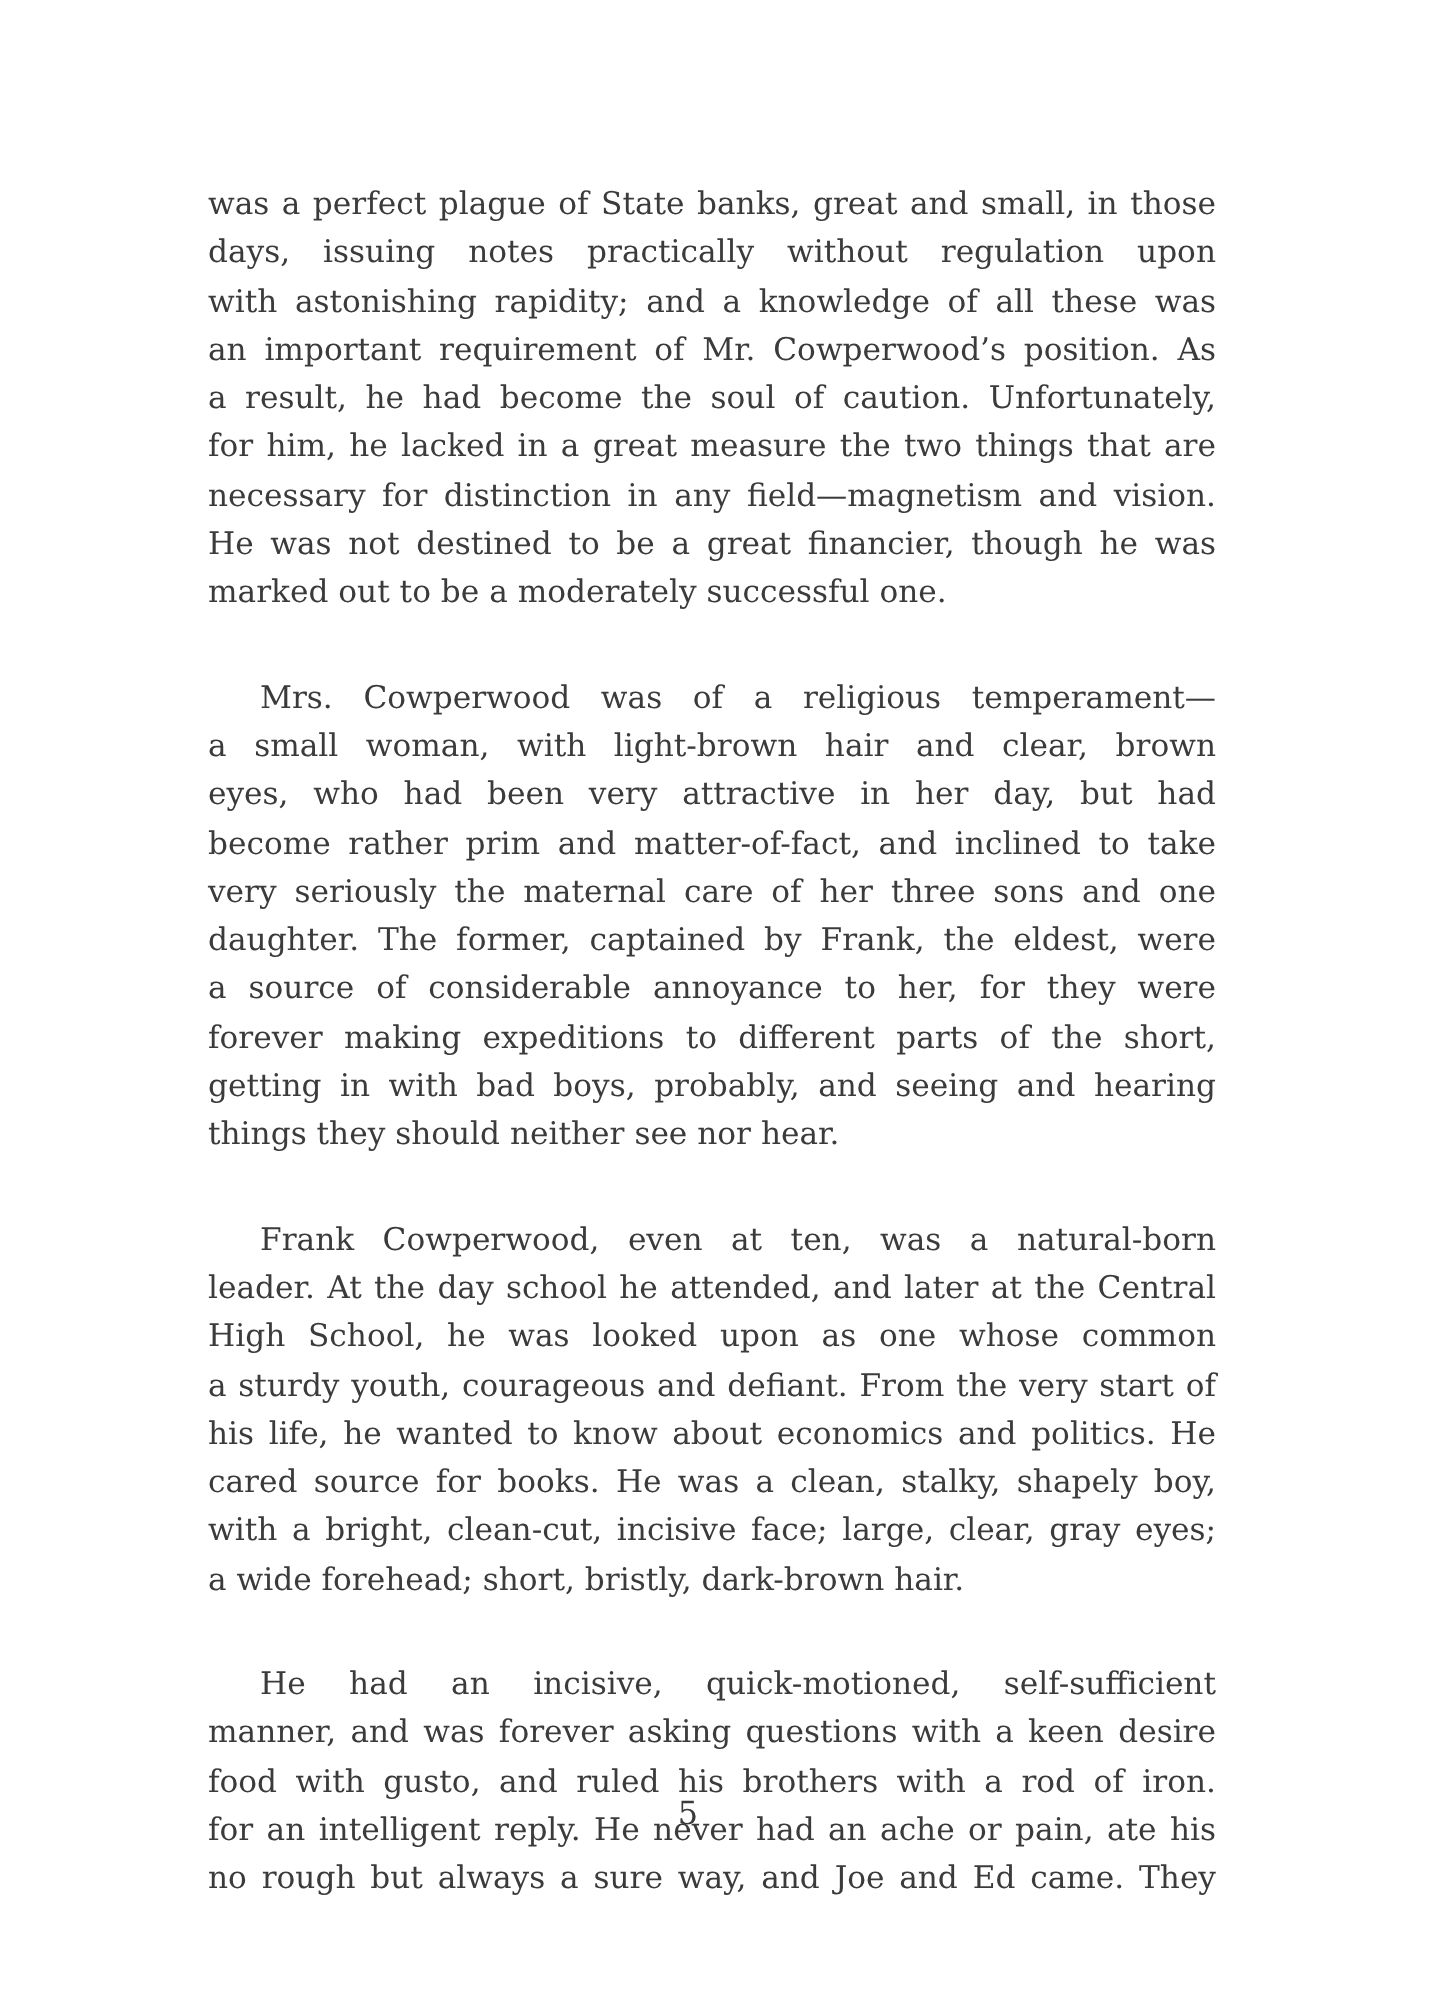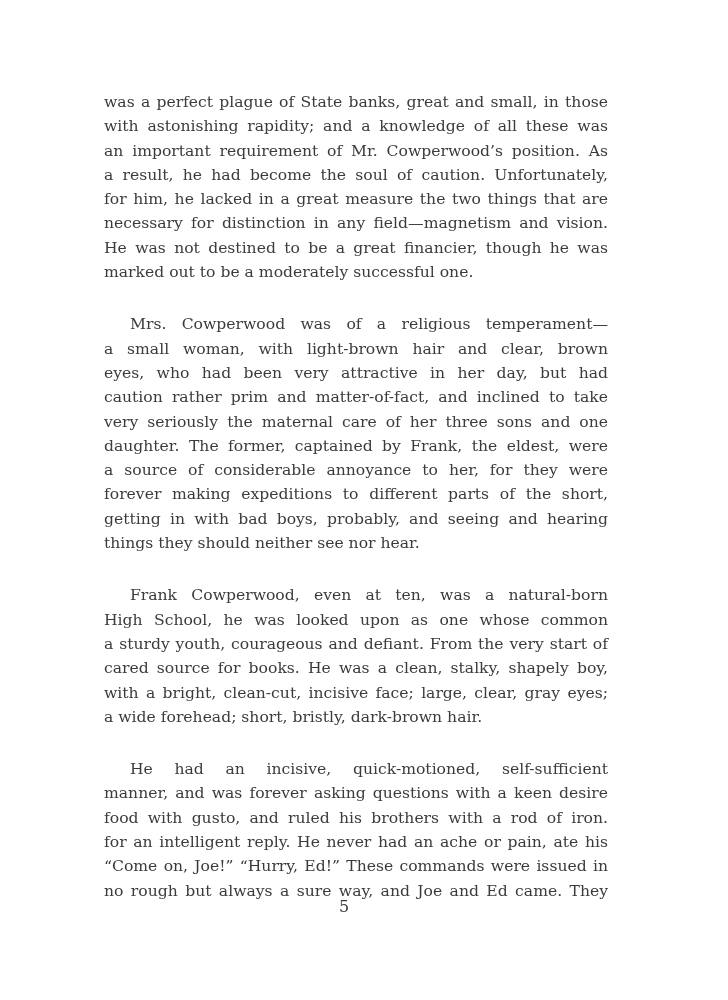--- a/index.html
+++ b/index.html
@@ -55,51 +55,53 @@
       color: #3b3b3b;
     }
   </style>
 </head>
 <body>
 
 <div class="page">
   <div class="text-block" id="text-block">
       <div>
         <span class="line">was a perfect plague of State banks, great and small, in those</span>
+        <span class="line">days, issuing notes practically without regulation upon</span>
         <span class="line">with astonishing rapidity; and a knowledge of all these was</span>
         <span class="line">an important requirement of Mr. Cowperwood’s position. As</span>
         <span class="line">a result, he had become the soul of caution. Unfortunately,</span>
         <span class="line">for him, he lacked in a great measure the two things that are</span>
         <span class="line">necessary for distinction in any field—magnetism and vision.</span>
         <span class="line">He was not destined to be a great financier, though he was</span>
         <span class="line last">marked out to be a moderately successful one.</span>
       </div>
       <div>
         <span class="line indent">Mrs. Cowperwood was of a religious temperament—</span>
         <span class="line">a small woman, with light-brown hair and clear, brown</span>
         <span class="line">eyes, who had been very attractive in her day, but had</span>
-        <span class="line">caution rather prim and matter-of-fact, and inclined to take</span>
+        <span class="line">become rather prim and matter-of-fact, and inclined to take</span>
         <span class="line">very seriously the maternal care of her three sons and one</span>
         <span class="line">daughter. The former, captained by Frank, the eldest, were</span>
         <span class="line">a source of considerable annoyance to her, for they were</span>
         <span class="line">forever making expeditions to different parts of the short,</span>
         <span class="line">getting in with bad boys, probably, and seeing and hearing</span>
         <span class="line last">things they should neither see nor hear.</span>
       </div>
       <div>
         <span class="line indent">Frank Cowperwood, even at ten, was a natural-born</span>
+        <span class="line">leader. At the day school he attended, and later at the Central</span>
         <span class="line">High School, he was looked upon as one whose common</span>
         <span class="line">a sturdy youth, courageous and defiant. From the very start of</span>
+        <span class="line">his life, he wanted to know about economics and politics. He</span>
         <span class="line">cared source for books. He was a clean, stalky, shapely boy,</span>
         <span class="line">with a bright, clean-cut, incisive face; large, clear, gray eyes;</span>
         <span class="line last">a wide forehead; short, bristly, dark-brown hair.</span>
       </div>
       <div>
         <span class="line indent">He had an incisive, quick-motioned, self-sufficient</span>
         <span class="line">manner, and was forever asking questions with a keen desire</span>
         <span class="line">food with gusto, and ruled his brothers with a rod of iron.</span>
         <span class="line">for an intelligent reply. He never had an ache or pain, ate his</span>
-        <span class="line">“Come on, Joe!” “Hurry, Ed!” These commands were issued in</span>
         <span class="line">no rough but always a sure way, and Joe and Ed came. They</span>
       </div>
     </div>
   <div class="page-number">5</div>
 </div>
 
 </body></html>

